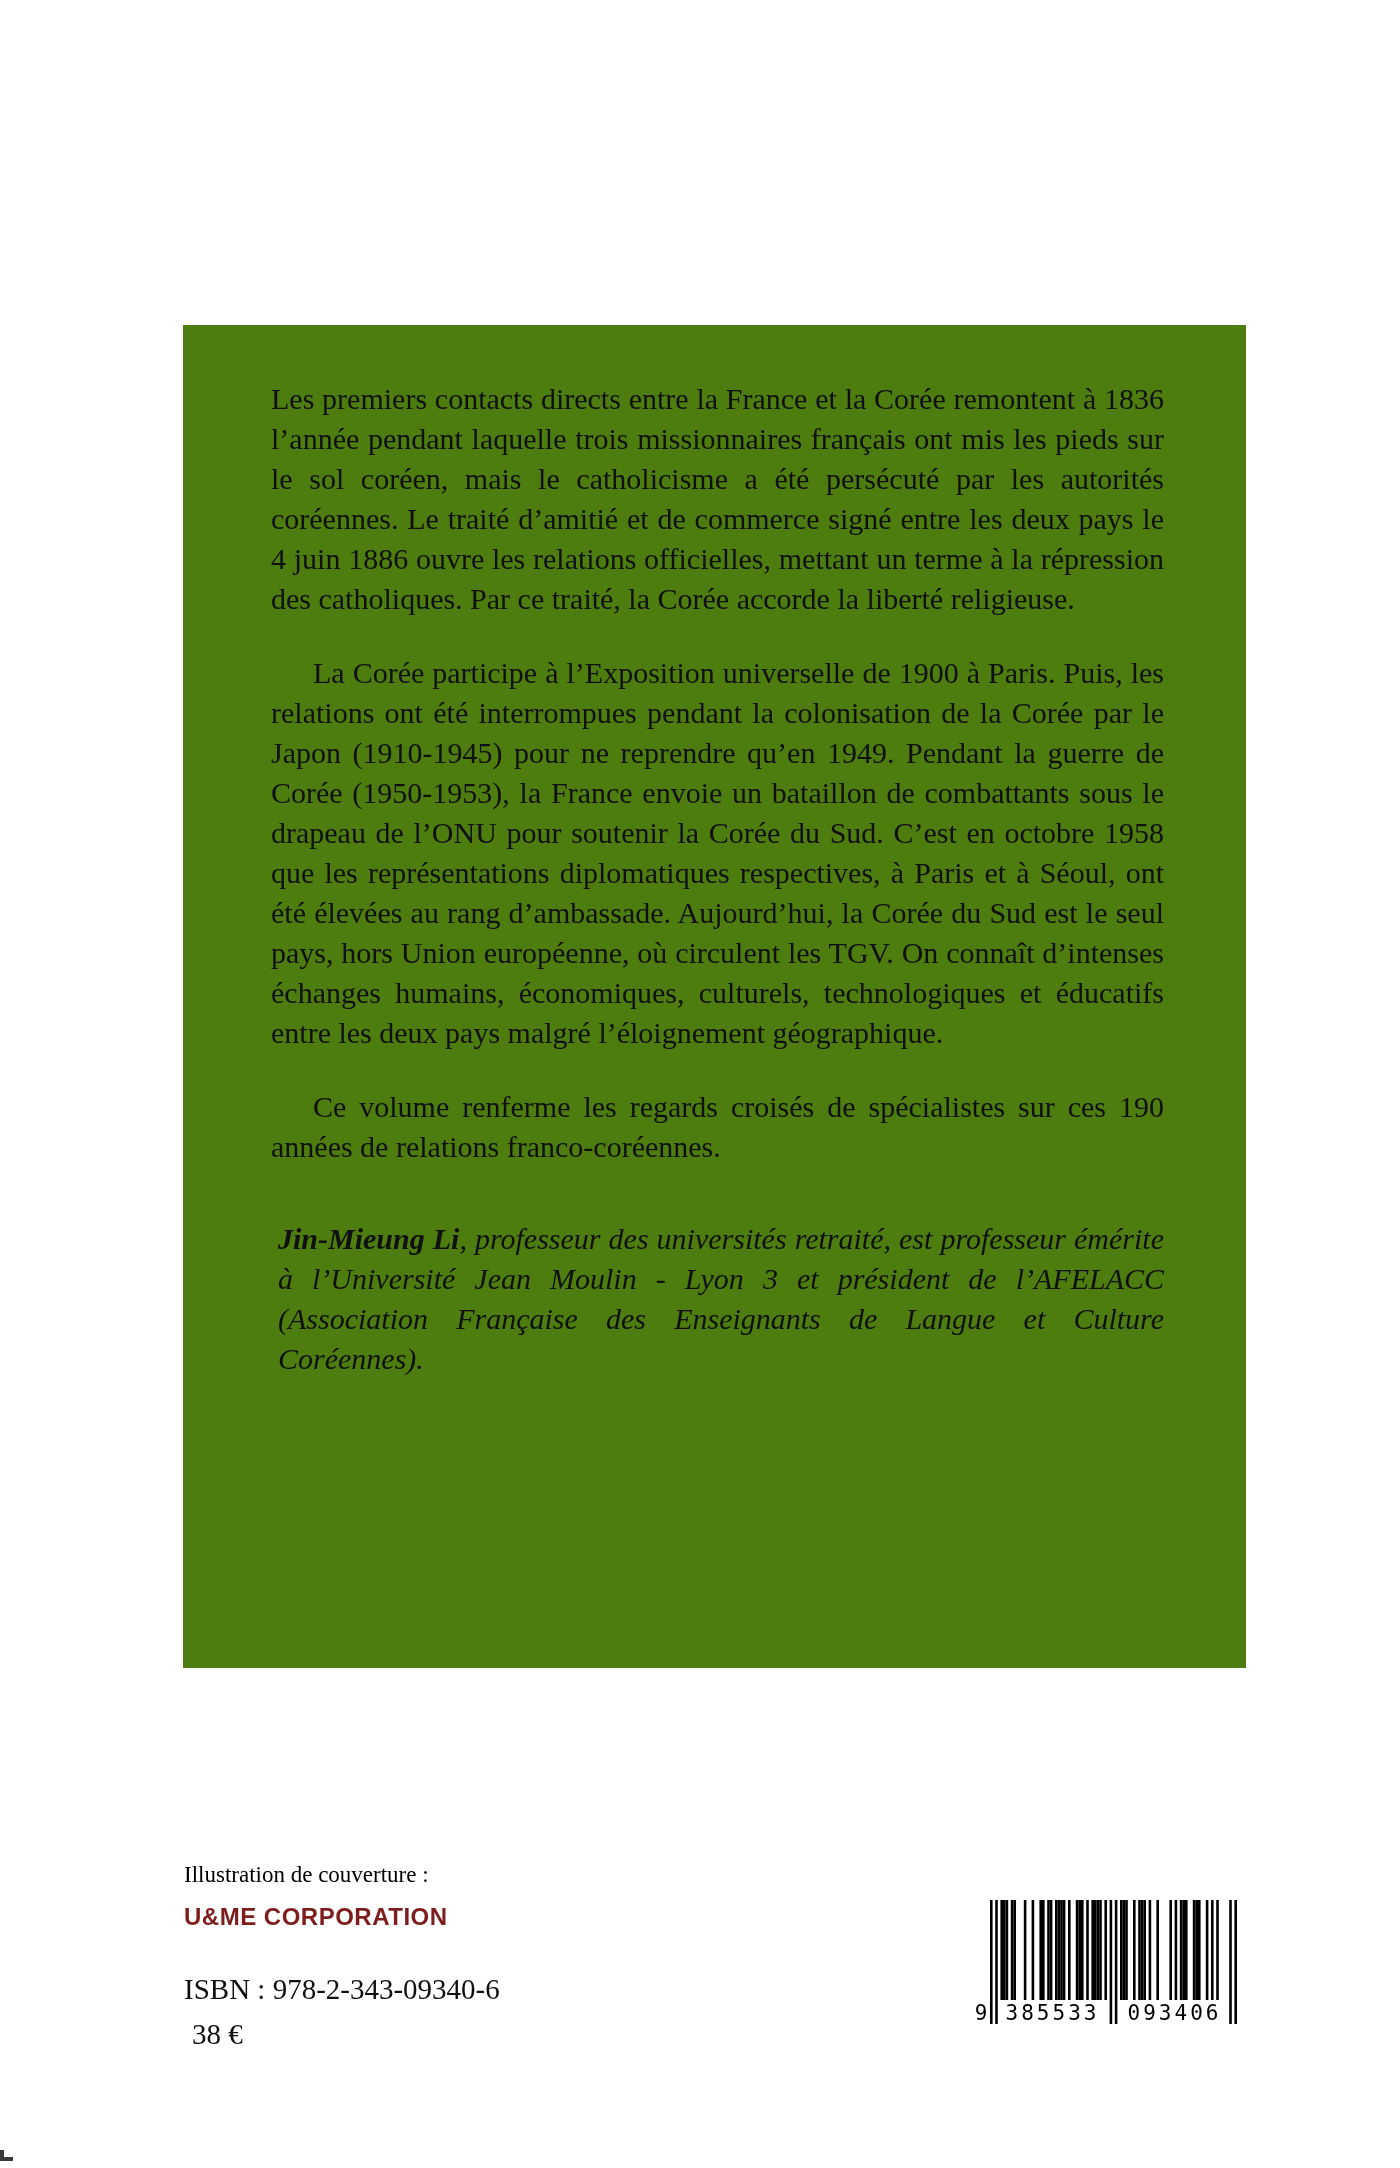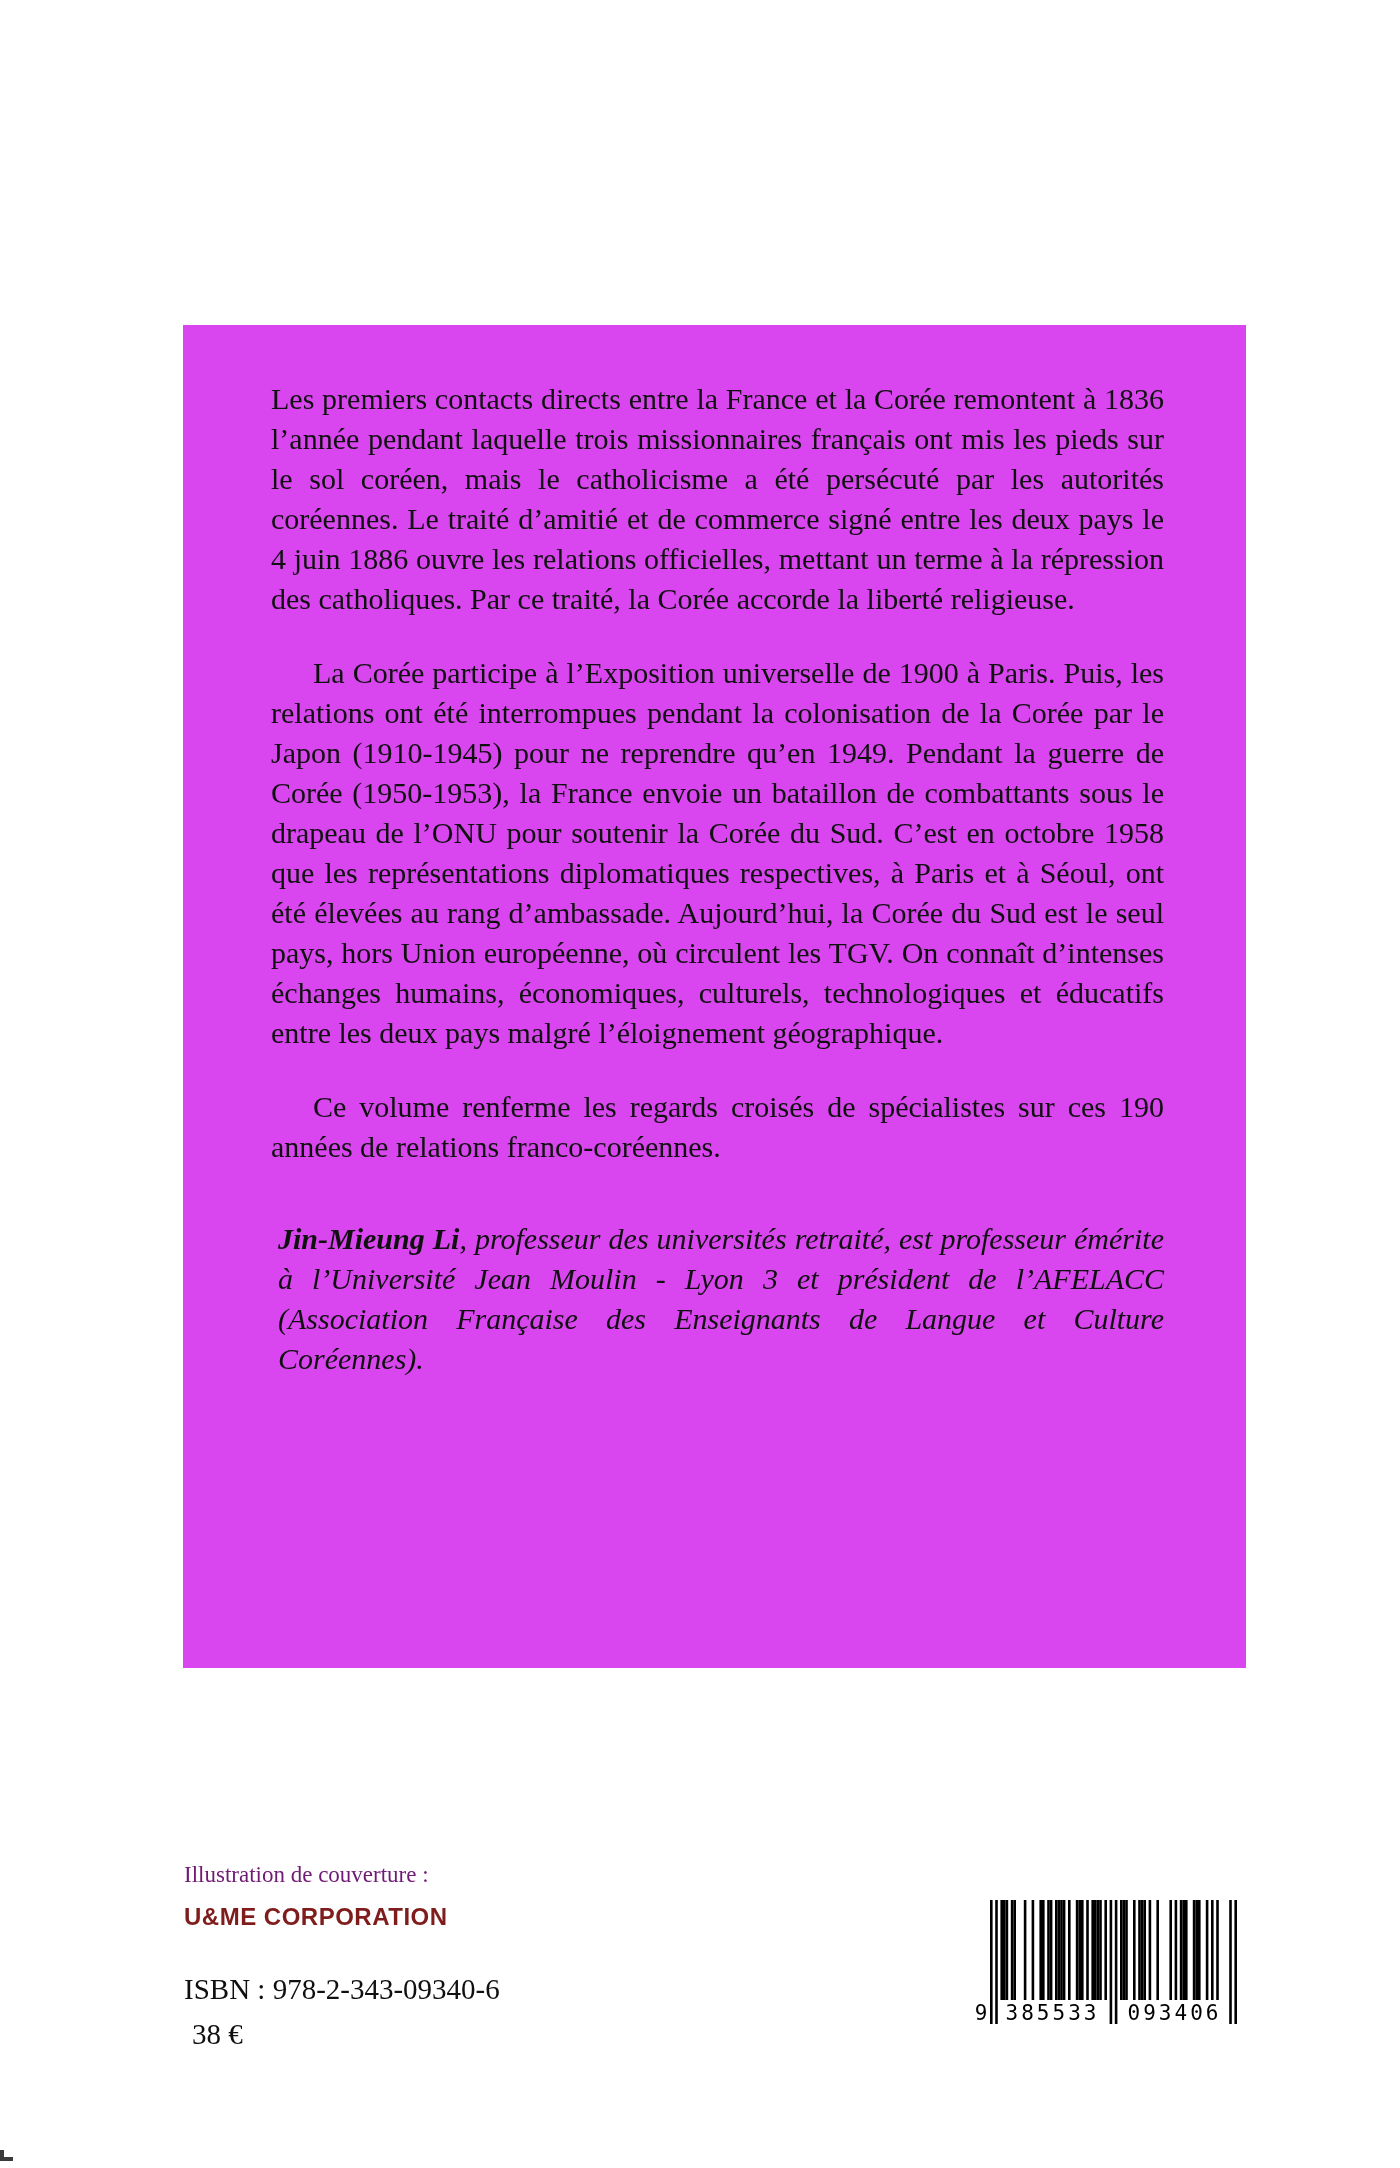--- a/index.html
+++ b/index.html
@@ -13,21 +13,21 @@
     overflow: hidden;
   }
 
   
   .panel {
     position: absolute;
     left: 183px;
     top: 325px;
     width: 1063px;
     height: 1343px;
-    background: #d946ef;
+    background: #4d7c0f;
     box-sizing: border-box;
     padding: 54px 82px 0 88px;
   }
   .panel p {
     margin: 0;
     font-size: 30px;
     line-height: 40px;
     text-align: justify;
     color: #101010;
   }
@@ -42,21 +42,21 @@
     margin: 0;
   }
   .bio-name { font-weight: bold; font-style: italic; }
 
   
   .illustration-label {
     position: absolute;
     left: 184px;
     top: 1862px;
     font-size: 23px;
-    color: #701a75;
+    color: #000000;
   }
   .illustration-credit {
     position: absolute;
     left: 184px;
     top: 1903px;
     font-family: "Liberation Sans", sans-serif;
     font-weight: bold;
     font-size: 24px;
     letter-spacing: 0.5px;
     color: #7f1d1d;

